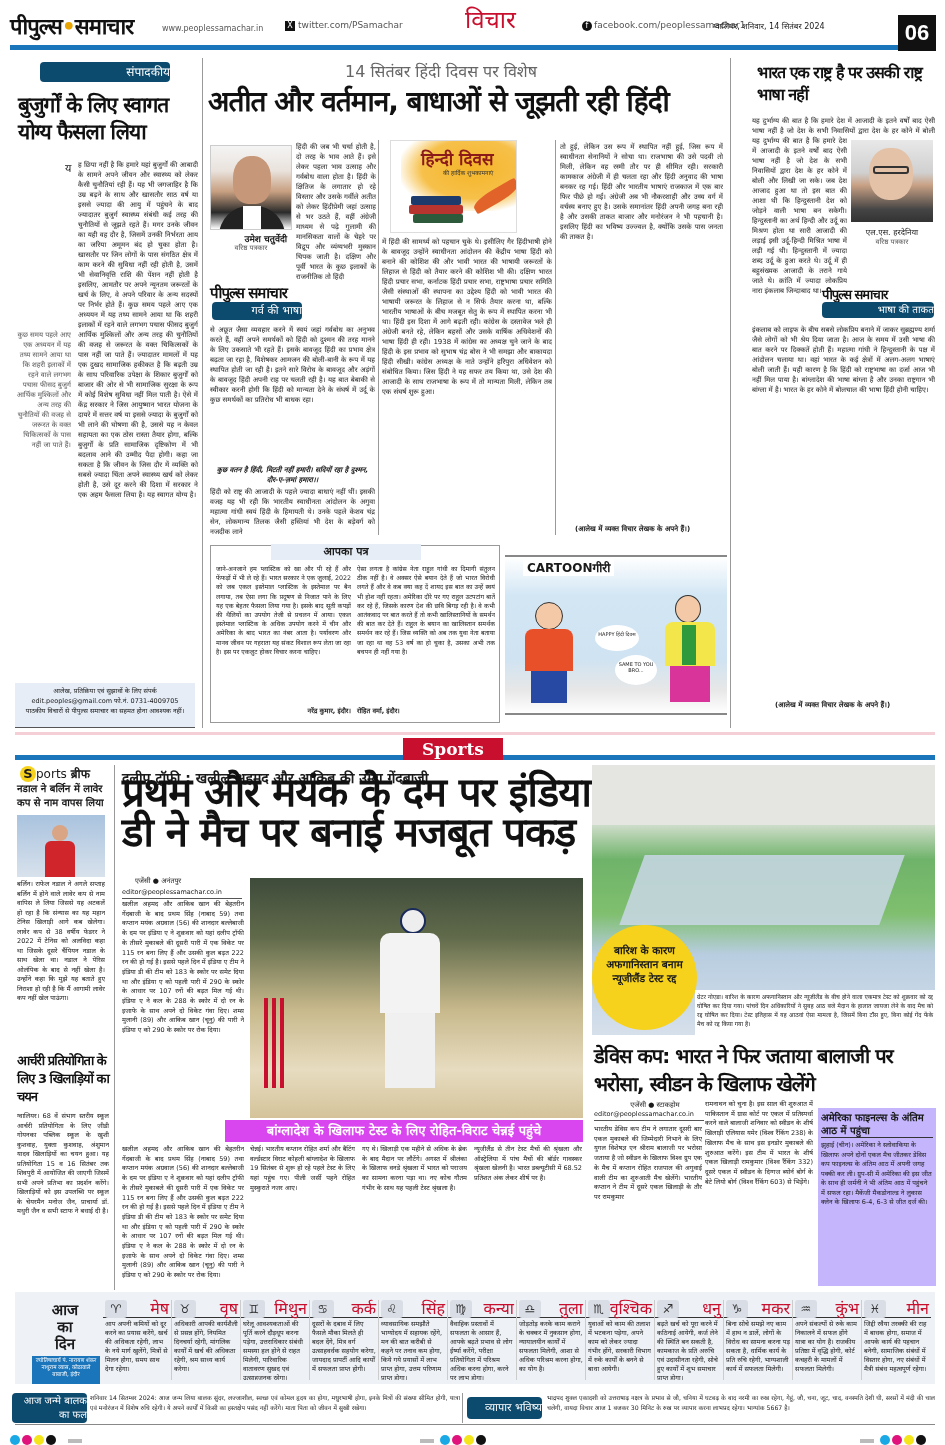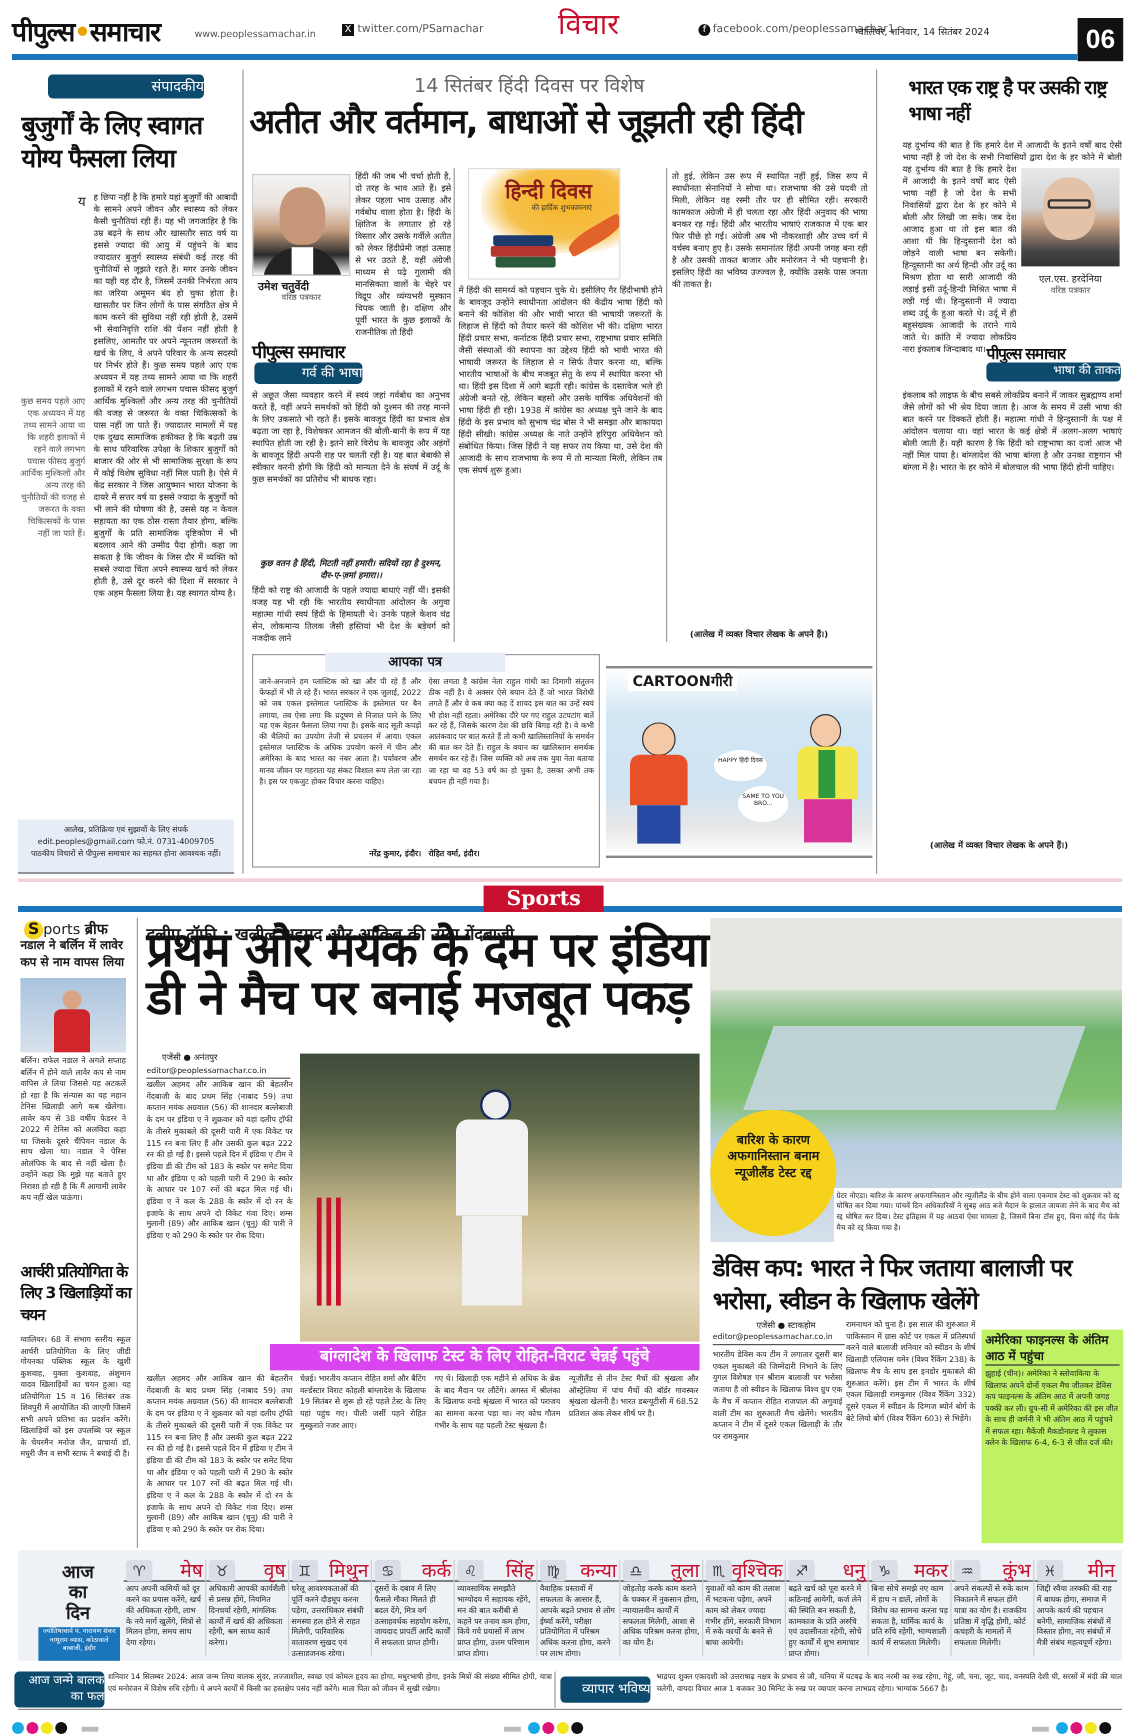--- a/index.html
+++ b/index.html
@@ -50,21 +50,21 @@
 <div class="abs col-rule" style="left:202px;top:58px;height:670px"></div>
 
 <div class="abs" style="left:345px;top:60px;font-size:16px;color:#666">14 सितंबर हिंदी दिवस पर विशेष</div>
 <div class="abs hl-big" style="left:208px;top:84px;width:520px;font-size:28px;line-height:36px;white-space:nowrap">अतीत और वर्तमान, बाधाओं से जूझती रही हिंदी</div>
 
 <div class="abs pic" style="left:210px;top:145px;width:82px;height:85px;background:linear-gradient(180deg,#f4f4f4 0%,#e9e2dc 30%,#c79f80 55%,#2a2a2a 80%,#fff 100%);border:1px solid #ccc">
   <div style="position:absolute;left:22px;top:10px;width:38px;height:48px;border-radius:45% 45% 40% 40%;background:#c69778"></div>
   <div style="position:absolute;left:8px;top:60px;width:66px;height:30px;background:#222;border-radius:30px 30px 0 0"></div>
   <div style="position:absolute;left:32px;top:60px;width:18px;height:30px;background:#fff"></div>
 </div>
-<div class="abs" style="left:215px;top:232px;width:72px;text-align:left;font-size:9px;font-weight:bold">उमेश चतुर्वेदी</div>
+<div class="abs" style="left:215px;top:232px;width:72px;text-align:right;font-size:9px;font-weight:bold">उमेश चतुर्वेदी</div>
 <div class="abs" style="left:215px;top:243px;width:72px;text-align:center;font-size:7px;color:#555">वरिष्ठ पत्रकार</div>
 <div class="abs logo" style="left:210px;top:282px;font-size:15px">पीपुल्स समाचार</div>
 <div class="abs tag-blue" style="left:212px;top:302px;width:90px;height:18px;font-size:11px;line-height:18px">गर्व की भाषा</div>
 
 <div class="abs txt" style="left:296px;top:142px;width:80px;height:180px">हिंदी की जब भी चर्चा होती है, दो तरह के भाव आते हैं। इसे लेकर पहला भाव उत्साह और गर्वबोध वाला होता है। हिंदी के क्षितिज के लगातार हो रहे विस्तार और उसके गर्वीले अतीत को लेकर हिंदीप्रेमी जहां उत्साह से भर उठते हैं, वहीं अंग्रेजी माध्यम से पढ़े गुलामी की मानसिकता वालों के चेहरे पर विद्रूप और व्यंग्यभरी मुस्कान चिपक जाती है। दक्षिण और पूर्वी भारत के कुछ इलाकों के राजनीतिक तो हिंदी</div>
 <div class="abs txt" style="left:210px;top:325px;width:165px;height:140px">से अछूत जैसा व्यवहार करने में स्वयं जहां गर्वबोध का अनुभव करते हैं, वहीं अपने समर्थकों को हिंदी को दुश्मन की तरह मानने के लिए उकसाते भी रहते हैं। इसके बावजूद हिंदी का प्रभाव क्षेत्र बढ़ता जा रहा है, विशेषकर आमजन की बोली-बानी के रूप में यह स्थापित होती जा रही है। इतने सारे विरोध के बावजूद और अड़ंगों के बावजूद हिंदी अपनी राह पर चलती रही है। यह बात बेबाकी से स्वीकार करनी होगी कि हिंदी को मान्यता देने के संघर्ष में उर्दू के कुछ समर्थकों का प्रतिरोध भी बाधक रहा।</div>
 <div class="abs" style="left:210px;top:465px;width:165px;font-size:7px;line-height:10px;font-style:italic;font-weight:bold;text-align:center">कुछ वतन है हिंदी, मिटती नहीं हमारी। सदियों रहा है दुश्मन, दौर-ए-ज़मां हमारा।।</div>
 <div class="abs txt" style="left:210px;top:487px;width:165px;height:50px">हिंदी को राष्ट्र की आजादी के पहले ज्यादा बाधाएं नहीं थीं। इसकी वजह यह भी रही कि भारतीय स्वाधीनता आंदोलन के अगुवा महात्मा गांधी स्वयं हिंदी के हिमायती थे। उनके पहले केशव चंद्र सेन, लोकमान्य तिलक जैसी हस्तियां भी देश के बड़ेवर्ग को नजदीक लाने</div>
 
 <div class="abs pic" style="left:390px;top:140px;width:127px;height:93px;background:#fff;border:1px solid #ddd">
@@ -160,21 +160,21 @@
   <div style="position:absolute;left:40px;top:90px;width:260px;height:70px;background:#c9d7e6;transform:skewX(-20deg);opacity:.85"></div>
 </div>
 <div class="abs" style="left:592px;top:925px;width:105px;height:105px;border-radius:50%;background:#f6d21c;text-align:center;font-weight:bold;font-size:10.5px;line-height:14px;padding:18px 8px 0 8px">बारिश के कारण अफगानिस्तान बनाम न्यूजीलैंड टेस्ट रद्द</div>
 <div class="abs txt" style="left:695px;top:990px;width:240px;height:45px;background:#fff;font-size:6px;line-height:9px;padding:2px">ग्रेटर नोएडा। बारिश के कारण अफगानिस्तान और न्यूजीलैंड के बीच होने वाला एकमात्र टेस्ट को शुक्रवार को रद्द घोषित कर दिया गया। पांचवें दिन अधिकारियों ने सुबह आठ बजे मैदान के हालात जायजा लेने के बाद मैच को रद्द घोषित कर दिया। टेस्ट इतिहास में यह आठवां ऐसा मामला है, जिसमें बिना टॉस हुए, बिना कोई गेंद फेंके मैच को रद्द किया गया है।</div>
 
 <div class="abs hl-big" style="left:594px;top:1042px;width:345px;font-size:20px;line-height:28px">डेविस कप: भारत ने फिर जताया बालाजी पर भरोसा, स्वीडन के खिलाफ खेलेंगे</div>
 <div class="abs" style="left:610px;top:1100px;width:90px;font-size:7px;text-align:center">एजेंसी ● स्टाकहोम</div>
 <div class="abs" style="left:594px;top:1110px;width:110px;font-size:6.5px;border-bottom:1px solid #555;padding-bottom:2px">editor@peoplessamachar.co.in</div>
 <div class="abs txt" style="left:594px;top:1125px;width:108px;height:160px;font-size:6.5px;line-height:9.7px">भारतीय डेविस कप टीम ने लगातार दूसरी बार एकल मुकाबले की जिम्मेदारी निभाने के लिए युगल विशेषज्ञ एन श्रीराम बालाजी पर भरोसा जताया है जो स्वीडन के खिलाफ विश्व ग्रुप एक के मैच में कप्तान रोहित राजपाल की अगुवाई वाली टीम का शुरुआती मैच खेलेंगे। भारतीय कप्तान ने टीम में दूसरे एकल खिलाड़ी के तौर पर रामकुमार</div>
 <div class="abs txt" style="left:705px;top:1100px;width:108px;height:185px;font-size:6.5px;line-height:9.7px">रामनाथन को चुना है। इस साल की शुरुआत में पाकिस्तान में ग्रास कोर्ट पर एकल में प्रतिस्पर्धा करने वाले बालाजी शनिवार को स्वीडन के शीर्ष खिलाड़ी एलियास यमेर (विश्व रैंकिंग 238) के खिलाफ मैच के साथ इस इनडोर मुकाबले की शुरुआत करेंगे। इस टीम में भारत के शीर्ष एकल खिलाड़ी रामकुमार (विश्व रैंकिंग 332) दूसरे एकल में स्वीडन के दिग्गज ब्योर्न बोर्ग के बेटे लियो बोर्ग (विश्व रैंकिंग 603) से भिड़ेंगे।</div>
-<div class="abs" style="left:818px;top:1108px;width:118px;height:178px;background:#bef264;padding:3px">
+<div class="abs" style="left:818px;top:1108px;width:118px;height:178px;background:#c4b5fd;padding:3px">
   <div style="font-size:10px;line-height:13px;font-weight:bold;border-bottom:1px solid #333;margin-bottom:3px">अमेरिका फाइनल्स के अंतिम आठ में पहुंचा</div>
   <div class="txt" style="font-size:6.5px;line-height:9.5px;height:140px;text-align:left">झुहाई (चीन)। अमेरिका ने स्लोवाकिया के खिलाफ अपने दोनों एकल मैच जीतकर डेविस कप फाइनल्स के अंतिम आठ में अपनी जगह पक्की कर ली। ग्रुप-सी में अमेरिका की इस जीत के साथ ही जर्मनी ने भी अंतिम आठ में पहुंचने में सफल रहा। मैकेंजी मैकडोनाल्ड ने लुकास क्लेन के खिलाफ 6-4, 6-3 से जीत दर्ज की।</div>
 </div>
 
 <div class="abs" style="left:15px;top:1292px;width:920px;height:92px;background:#eef2f7"></div>
 <div class="abs" style="left:30px;top:1302px;width:70px;text-align:center;font-weight:bold;font-size:15px;line-height:17px">
   <div>आज</div>
   <div>का</div>
   <div>दिन</div>
 </div>

